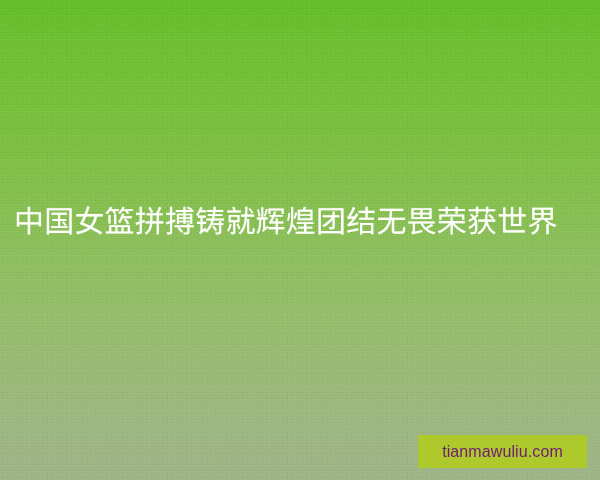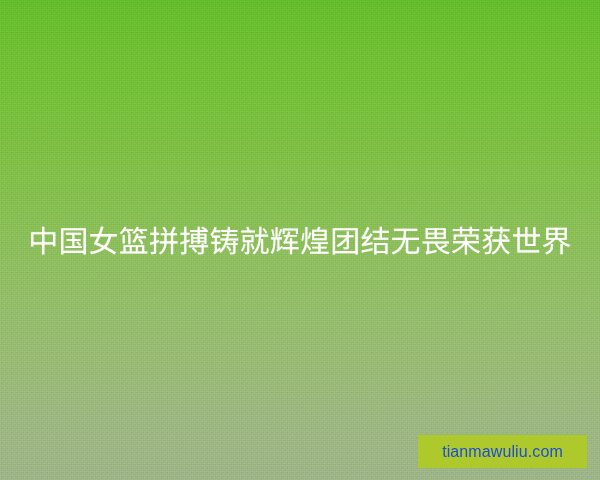--- a/index.html
+++ b/index.html
@@ -99,25 +99,23 @@
     background-size: 3px 3px, 5px 5px;
     pointer-events: none;
   }
 
   
   .headline {
     position: absolute;
     left: 0;
     right: 0;
     top: 203px;
-    text-align: center;
     padding: 0 14px;
     box-sizing: border-box;
     pointer-events: none;
-    margin-top: 20px;
   }
 
   .headline-line {
     display: block;
     color: #fdfefb;
     font-size: 30px;
     line-height: 38px;
     font-weight: 400;
     letter-spacing: 0.2px;
     white-space: nowrap;
@@ -132,21 +130,21 @@
     width: 169px;
     height: 33px;
     background: #aec92b;
     display: flex;
     align-items: center;
     justify-content: center;
     box-sizing: border-box;
   }
 
   .watermark-text {
-    color: #1d4ed8;
+    color: #701a75;
     font-size: 16px;
     line-height: 1;
     font-weight: 400;
     letter-spacing: 0.1px;
     white-space: nowrap;
     text-align: right;
   }
 </style>
 </head>
 <body>

